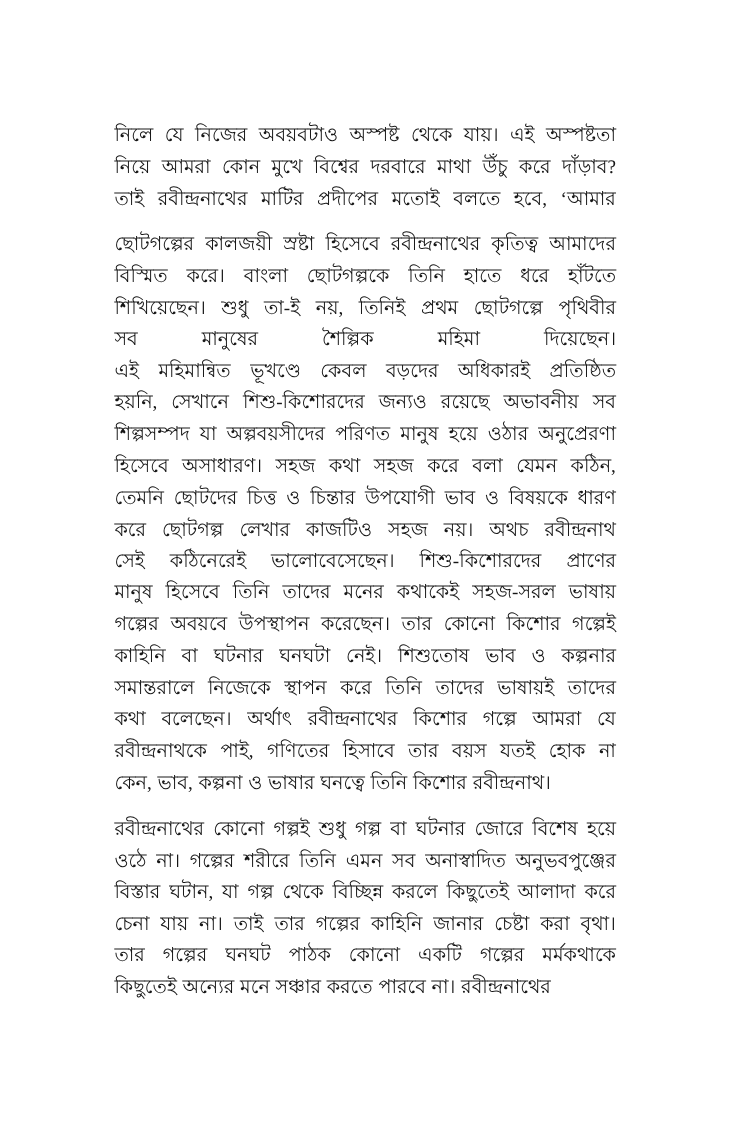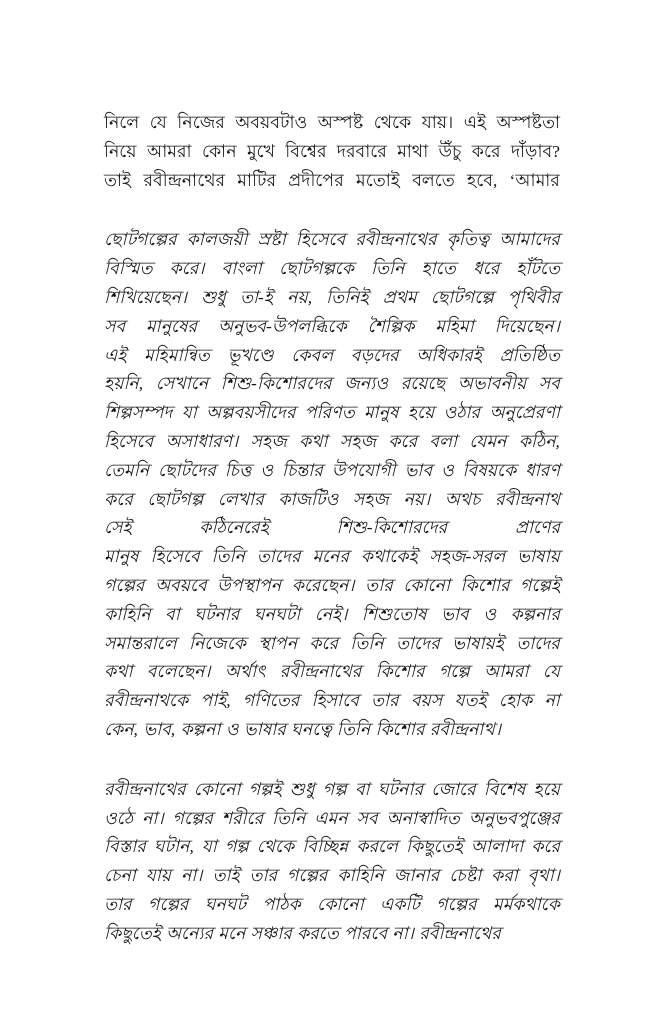--- a/index.html
+++ b/index.html
@@ -38,22 +38,21 @@
     font-size: 17.4px;
     line-height: 28.8px;
     text-align: justify;
     text-justify: inter-word;
     word-spacing: 0.02em;
     font-weight: 400;
     -webkit-font-smoothing: antialiased;
   }
 
   .para + .para {
-    margin-top: 31px;
-    font-style: italic;
+    margin-top: 13px;
   }
 
   
   .line {
     display: flex;
     justify-content: space-between;
     white-space: nowrap;
   }
   .line.last {
     justify-content: flex-start;
@@ -131,21 +130,20 @@
           <span>তা-ই</span>
           <span>নয়,</span>
           <span>তিনিই</span>
           <span>প্রথম</span>
           <span>ছোটগল্পে</span>
           <span>পৃথিবীর</span>
         </div>
         <div class="line">
           <span>সব</span>
           <span>মানুষের</span>
-          <span>অনুভব-উপলব্ধিকে</span>
           <span>শৈল্পিক</span>
           <span>মহিমা</span>
           <span>দিয়েছেন।</span>
         </div>
         <div class="line">
           <span>এই</span>
           <span>মহিমান্বিত</span>
           <span>ভূখণ্ডে</span>
           <span>কেবল</span>
           <span>বড়দের</span>
@@ -200,20 +198,21 @@
           <span>লেখার</span>
           <span>কাজটিও</span>
           <span>সহজ</span>
           <span>নয়।</span>
           <span>অথচ</span>
           <span>রবীন্দ্রনাথ</span>
         </div>
         <div class="line">
           <span>সেই</span>
           <span>কঠিনেরেই</span>
+          <span>ভালোবেসেছেন।</span>
           <span>শিশু-কিশোরদের</span>
           <span>প্রাণের</span>
         </div>
         <div class="line">
           <span>মানুষ</span>
           <span>হিসেবে</span>
           <span>তিনি</span>
           <span>তাদের</span>
           <span>মনের</span>
           <span>কথাকেই</span>

